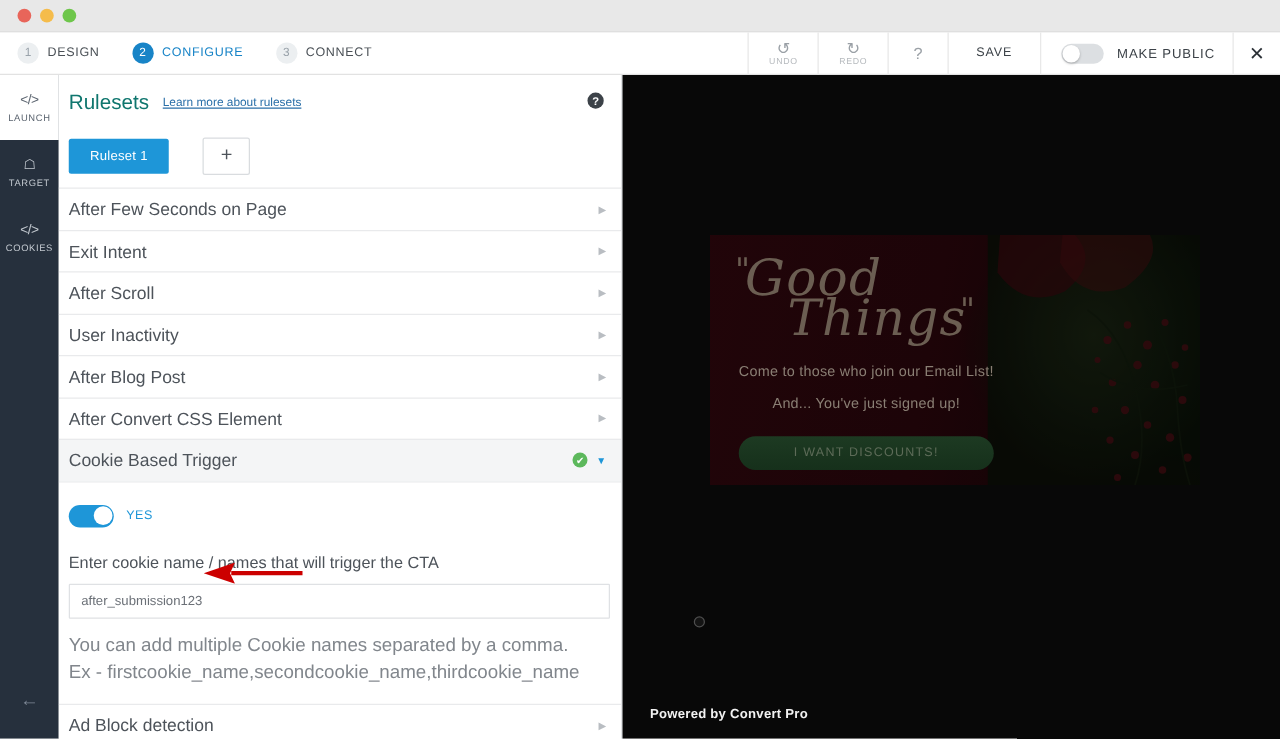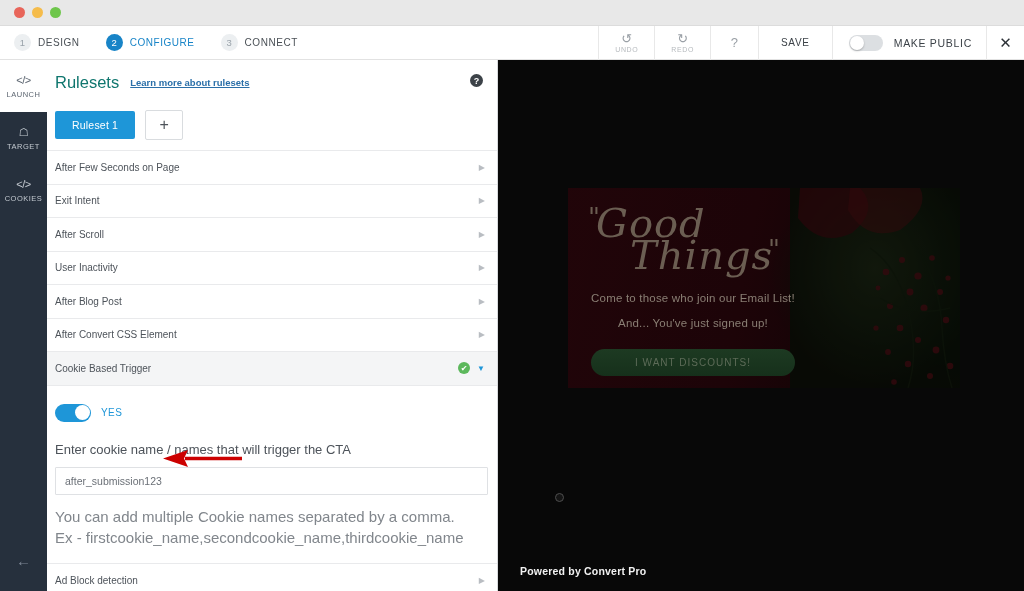--- a/index.html
+++ b/index.html
@@ -75,44 +75,44 @@
   .rail-back { position:absolute; bottom:22px; left:0; width:47px; text-align:center;
                color:#7d8795; font-size:15px; }
 
   
   .panel {
     position:absolute; top:60px; left:47px; width:451px; height:531px;
     background:#ffffff; border-right:1px solid #d8dadd; overflow:hidden;
   }
   .panel-head { height:44px; display:flex; align-items:center; padding:0 14px 0 8px; position:relative; }
   .panel-title { font-size:16.5px; color:#0f766e; font-weight:normal; }
-  .panel-link { font-size:9.5px; color:#2a6fa8; text-decoration:underline; margin-left:11px;font-weight:bold; }
+  .panel-link { font-size:9.5px; color:#2a6fa8; text-decoration:underline; margin-left:11px; }
   .help-icon {
     position:absolute; right:14px; top:14px; width:13px; height:13px; border-radius:50%;
     background:#3c4248; color:#fff; font-size:9px; display:flex;
     align-items:center; justify-content:center; font-weight:bold;
   }
 
-  .ruleset-tabs { display:flex; align-items:center; padding:6px 0 10px 8px; gap:10px; }
+  .ruleset-tabs { display:flex; align-items:center; padding:6px 0 10px 8px; gap:27px; }
   .ruleset-tab {
     background:#1e96d8; color:#fff; font-size:10.5px; padding:8px 17px;
     border-radius:2px; letter-spacing:.2px;
   }
   .ruleset-add {
     width:38px; height:30px; border:1px solid #d9dcdf; background:#fff;
     display:flex; align-items:center; justify-content:center;
     font-size:16px; color:#4d535a; border-radius:2px;
   }
 
   .rule-row {
     height:33.5px; border-top:1px solid #e9eaec; display:flex; align-items:center;
     padding:0 12px 0 8px; position:relative; background:#fff;
   }
   .rule-row:last-child { border-bottom:1px solid #e9eaec; }
-  .rule-label { font-size:10px; color:#4d535a; }
+  .rule-label { font-size:14px; color:#4d535a; }
   .rule-caret { margin-left:auto; font-size:8px; color:#b9bdc2; }
   .rule-row.selected { background:#f4f5f6;text-align:center; }
   .rule-right { margin-left:auto; display:flex; align-items:center; gap:7px; }
   .check-circle {
     width:12px; height:12px; border-radius:50%; background:#5cb85c; color:#fff;
     font-size:8px; display:flex; align-items:center; justify-content:center;
   }
   .caret-down { font-size:8px; color:#1e96d8; }
 
   

